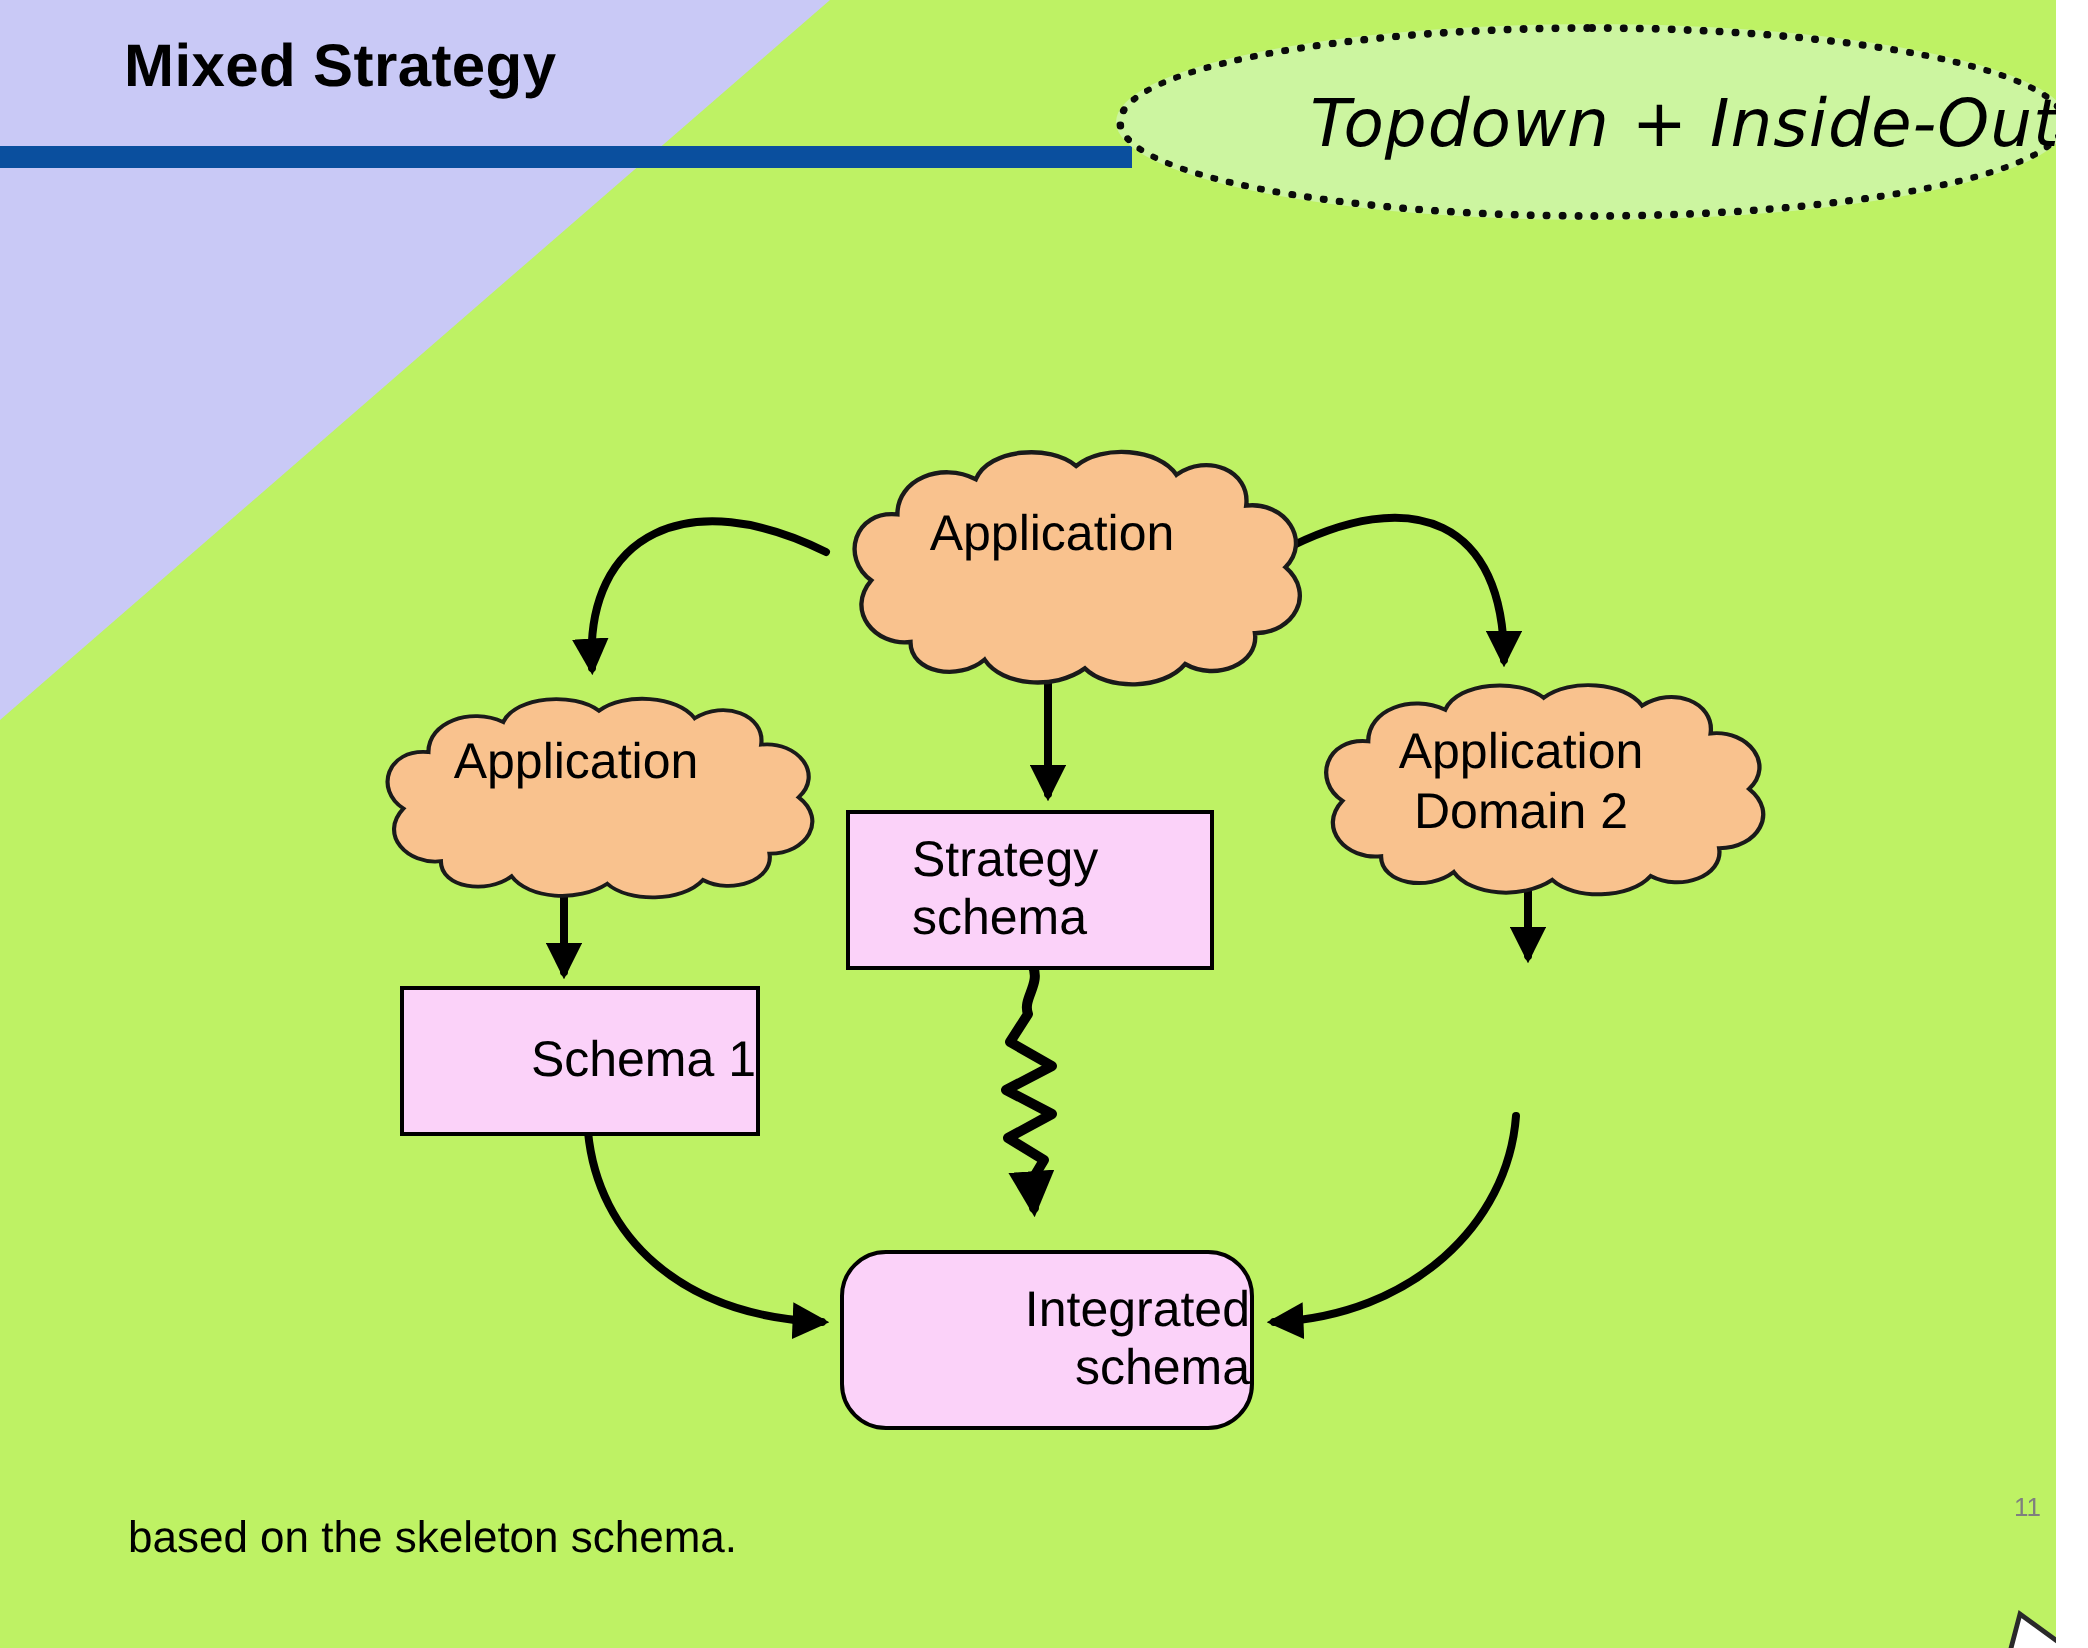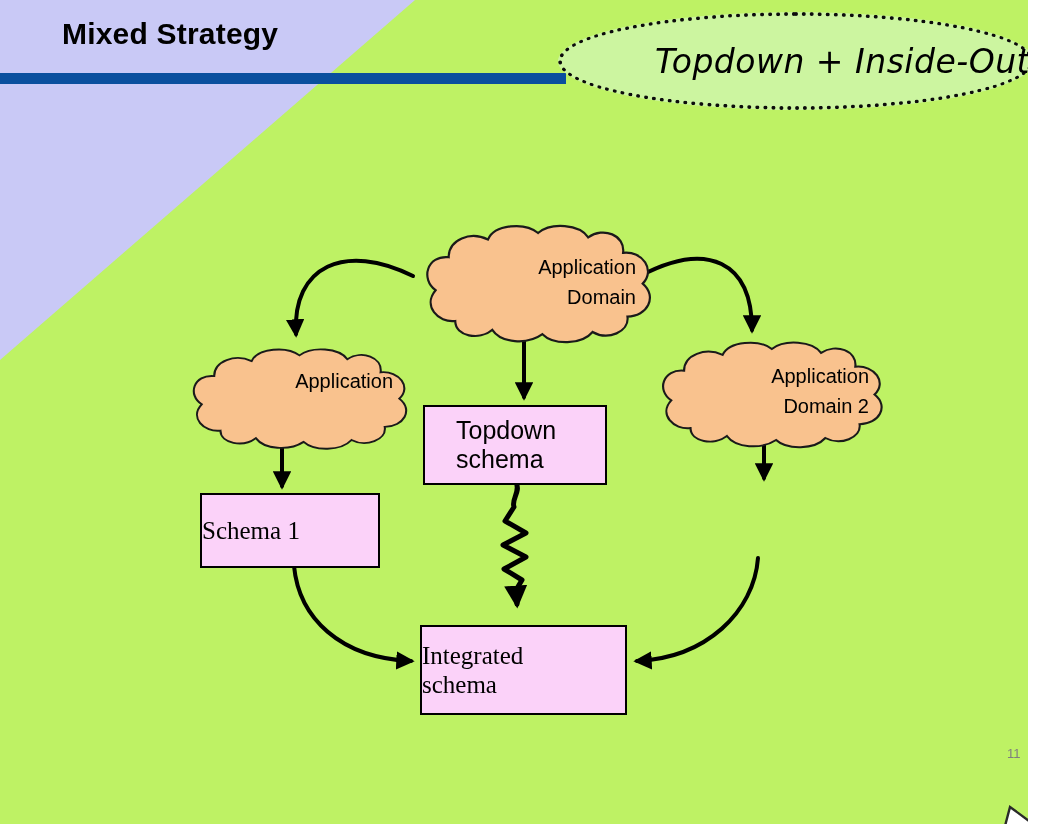--- a/index.html
+++ b/index.html
@@ -44,25 +44,25 @@
     position:absolute;left:47px;top:126px;width:966px;margin:0;
     font-size:22px;line-height:28.5px;z-index:3;
   }
   .intro b{font-weight:bold;}
   .diagram-svg{position:absolute;left:0;top:0;width:1044px;height:824px;z-index:5;}
   .node{
     position:absolute;box-sizing:border-box;background:var(--box-pink);
     border:2px solid #000;z-index:6;font-size:25px;line-height:29px;
     display:flex;flex-direction:column;justify-content:center;
   }
-  .node.centered{align-items:flex-start;text-align:center;font-family:Liberation Serif, serif;}
+  .node.centered{align-items:flex-end;text-align:center;}
   .node span{display:block;}
   .cloud-label{
-    position:absolute;z-index:6;font-size:20px;line-height:30px;
-    text-align:right;
+    position:absolute;z-index:6;font-size:25px;line-height:30px;
+    text-align:center;
   }
   .cloud-label span{display:block;}
   .footer{
     position:absolute;left:64px;top:742px;width:920px;
     font-size:22px;z-index:3;
   }
   .footer div{line-height:27px;}
   .footer .l2{margin-top:13px;}
   .page-number{
     position:absolute;left:976px;top:746px;font-size:13px;
@@ -110,43 +110,43 @@
 
     <g fill="var(--cloud-orange)" stroke="#1a1a1a" stroke-width="2">
       <use href="#cloudShape" transform="translate(416,222) scale(1.09,1.10)" vector-effect="non-scaling-stroke"></use>
       <use href="#cloudShape" transform="translate(183,346) scale(1.04,0.94)" vector-effect="non-scaling-stroke"></use>
       <use href="#cloudShape" transform="translate(652,339) scale(1.07,0.99)" vector-effect="non-scaling-stroke"></use>
     </g>
   </svg>
 
   <div class="cloud-label" style="left:416px;top:252px;width:220px;">
     <span>Application</span>
-    <span>Domain</span>
   </div>
   <div class="cloud-label" style="left:183px;top:366px;width:210px;">
     <span>Application</span>
   </div>
   <div class="cloud-label" style="left:652px;top:361px;width:217px;">
     <span>Application</span>
     <span>Domain 2</span>
   </div>
 
   <div class="node" style="left:423px;top:405px;width:184px;height:80px;padding-left:31px;">
-    <span>Topdown</span>
+    <span>Strategy</span>
     <span>schema</span>
   </div>
   <div class="node centered" style="left:200px;top:493px;width:180px;height:75px;">
     <span>Schema 1</span>
   </div>
-  <div class="node centered" style="left:420px;top:625px;width:207px;height:90px;">
+  <div class="node centered" style="left:420px;top:625px;width:207px;height:90px;border-radius:23px;">
     <span>Integrated</span>
     <span>schema</span>
   </div>
 
   <div class="footer">
+    <div class="l2">based on the skeleton schema.</div>
   </div>
 
   <div class="page-number">11</div>
 
   <svg class="cursor-svg" width="42" height="28" viewBox="0 0 42 28">
     <polygon points="3,28 8,9 34,28" fill="#fff" stroke="#2a2a2a" stroke-width="2.4" stroke-linejoin="miter"></polygon>
   </svg>
 
 </div>
 

